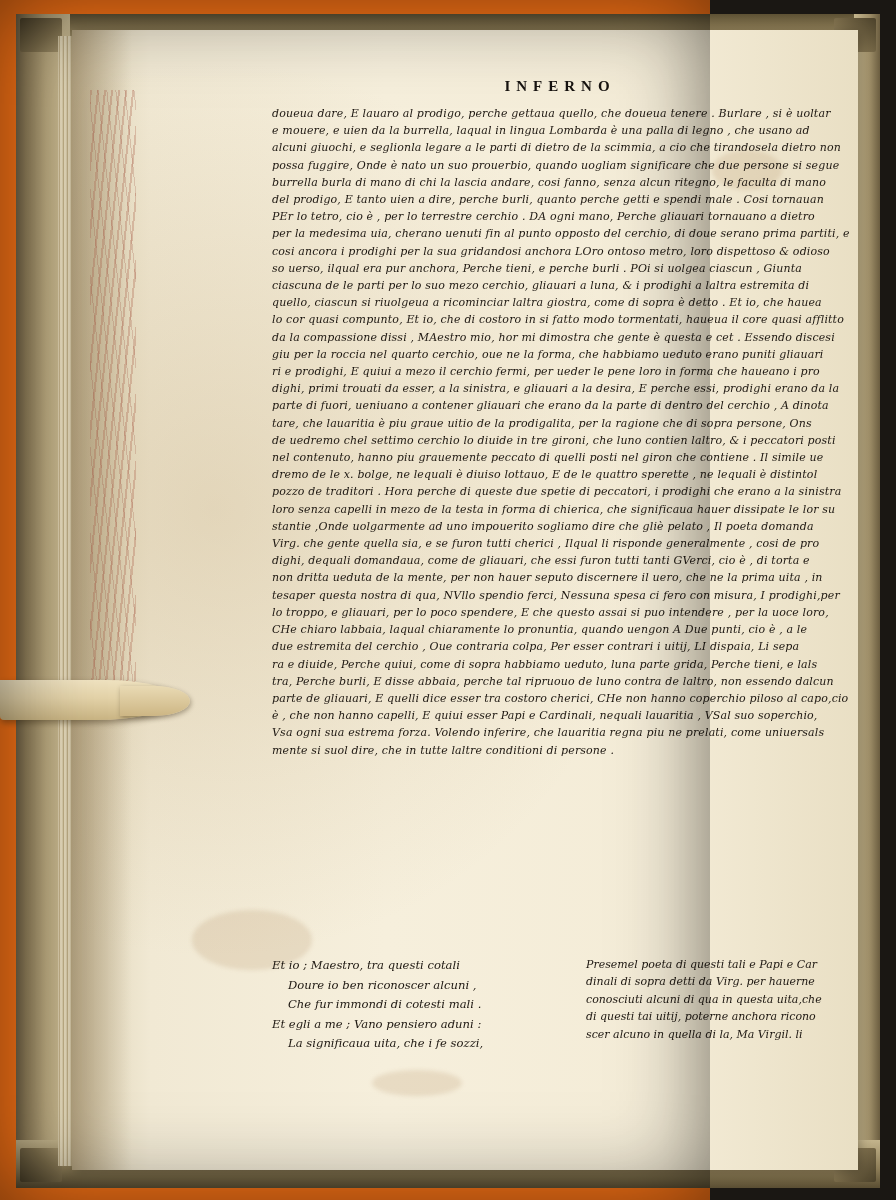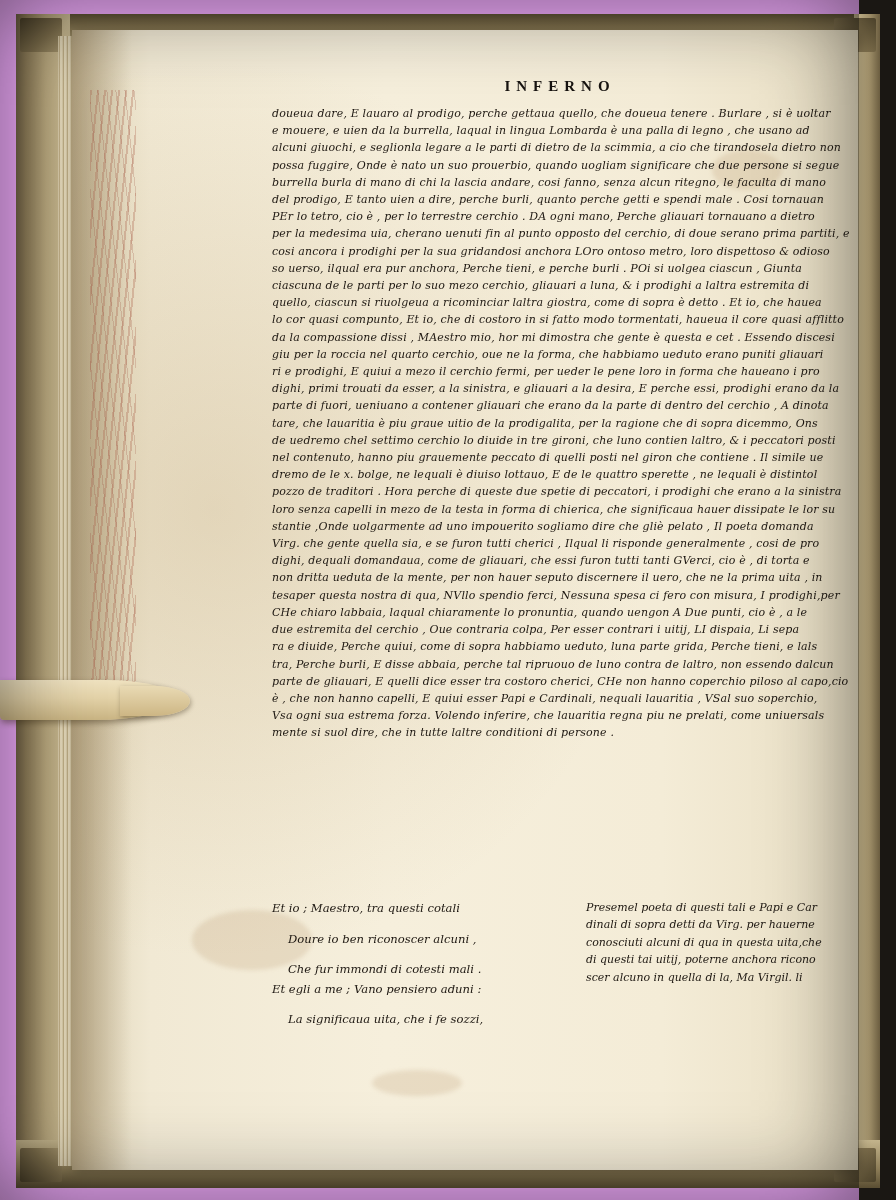--- a/index.html
+++ b/index.html
@@ -10,23 +10,23 @@
   body {
     width: 896px;
     height: 1200px;
     overflow: hidden;
     font-family: "Liberation Serif", serif;
   }
 
   
   .photo {
     position: relative;
-    width: 859px;
+    width: 710px;
     height: 1200px;
-    background: #f0abfc;
+    background: #f97316;
   }
 
   
   .book {
     position: absolute;
     left: 16px;
     top: 14px;
     width: 864px;
     height: 1174px;
     background: #cbbd95;
@@ -150,35 +150,35 @@
   .commentary .ln {
     display: block;
     white-space: nowrap;
     transform-origin: left center;
   }
 
   
   .lower {
     position: absolute;
     left: 200px;
-    top: 869px;
+    top: 926px;
     width: 586px;
     display: flex;
     gap: 18px;
   }
   .verse-col {
     width: 296px;
     font-family: "DejaVu Serif", serif;
     font-style: italic;
     font-size: 11.6px;
     line-height: 19.5px;
     color: #1d1711;
   }
   .verse-col .vl { display:block; white-space: nowrap; }
-  .verse-col .ind { padding-left: 16px; margin-top: 11px; }
+  .verse-col .ind { padding-left: 16px; }
   .gloss-col {
     width: 256px;
     font-family: "DejaVu Serif", serif;
     font-style: italic;
     font-size: 11px;
     line-height: 17.4px;
     color: #1d1711;
     text-align: justify;
   }
   .gloss-col .gl { display:block; white-space: nowrap; }
@@ -256,31 +256,32 @@
           <span class="ln">cosi ancora i prodighi per la sua gridandosi anchora LOro ontoso metro, loro dispettoso &amp; odioso</span>
           <span class="ln">so uerso, ilqual era pur anchora, Perche tieni, e perche burli .   POi si uolgea ciascun , Giunta</span>
           <span class="ln">ciascuna de le parti per lo suo mezo cerchio, gliauari a luna, &amp; i prodighi a laltra estremita  di</span>
           <span class="ln">quello, ciascun si riuolgeua a ricominciar laltra giostra, come di sopra è detto .  Et io, che hauea</span>
           <span class="ln">lo cor quasi compunto, Et io, che di costoro in si fatto modo tormentati, haueua il core quasi afflitto</span>
           <span class="ln">da la compassione dissi , MAestro mio, hor mi dimostra che gente è questa e cet .  Essendo discesi</span>
           <span class="ln">giu per  la  roccia nel quarto cerchio, oue ne la forma, che habbiamo ueduto erano puniti gliauari</span>
           <span class="ln">ri e prodighi, E quiui a mezo il cerchio fermi, per ueder le pene loro in forma che haueano i pro</span>
           <span class="ln">dighi, primi trouati da esser, a la sinistra, e gliauari a la desira, E perche essi, prodighi erano da la</span>
           <span class="ln">parte di fuori, ueniuano a contener gliauari che erano da la parte di dentro del cerchio , A dinota</span>
-          <span class="ln">tare, che lauaritia è piu graue uitio de la prodigalita, per la ragione che di sopra dicemmo, Ons</span>
+          <span class="ln">tare, che lauaritia è piu graue uitio de la prodigalita, per la ragione che di sopra persone, Ons</span>
           <span class="ln">de uedremo chel settimo cerchio lo diuide in tre gironi, che luno contien laltro, &amp; i peccatori posti</span>
           <span class="ln">nel contenuto, hanno piu grauemente peccato di quelli posti nel giron che contiene .  Il simile ue</span>
           <span class="ln">dremo de le x. bolge, ne lequali è diuiso lottauo, E de le quattro sperette , ne lequali è distintol</span>
           <span class="ln">pozzo de traditori . Hora perche di queste due spetie di peccatori, i prodighi che erano a la sinistra</span>
           <span class="ln">loro senza capelli in mezo de la testa in forma di chierica, che significaua hauer dissipate  le lor su</span>
           <span class="ln">stantie ,Onde uolgarmente ad uno impouerito sogliamo dire che gliè pelato ,  Il poeta  domanda</span>
           <span class="ln">Virg. che gente quella sia, e se furon tutti cherici ,  Ilqual li risponde generalmente , cosi de pro</span>
           <span class="ln">dighi, dequali domandaua, come de gliauari, che essi furon tutti tanti GVerci, cio è , di torta e</span>
           <span class="ln">non dritta ueduta de la mente, per non hauer seputo discernere il uero, che ne la prima uita , in</span>
           <span class="ln">tesaper questa nostra di qua, NVllo spendio ferci, Nessuna spesa ci fero con misura, I prodighi,per</span>
+          <span class="ln">lo troppo, e gliauari, per lo poco spendere, E che questo assai si puo intendere , per la uoce loro,</span>
           <span class="ln">CHe chiaro labbaia, laqual chiaramente lo pronuntia, quando uengon A Due punti, cio è , a le</span>
           <span class="ln">due estremita del cerchio ,  Oue contraria colpa, Per esser contrari i uitij, LI dispaia,  Li sepa</span>
           <span class="ln">ra e diuide, Perche quiui, come di sopra habbiamo ueduto, luna parte grida, Perche tieni, e lals</span>
           <span class="ln">tra, Perche burli, E disse abbaia, perche tal ripruouo de luno contra de laltro, non essendo dalcun</span>
           <span class="ln">parte de gliauari, E quelli dice esser tra costoro cherici, CHe non hanno coperchio piloso al capo,cio</span>
           <span class="ln">è , che non hanno capelli, E quiui esser Papi e Cardinali, nequali lauaritia , VSal suo soperchio,</span>
           <span class="ln">Vsa ogni sua estrema forza. Volendo inferire, che lauaritia regna piu ne prelati, come uniuersals</span>
           <span class="ln">mente si suol dire, che in tutte laltre conditioni di persone .</span>
           <span class="ln"></span>
         </div>

